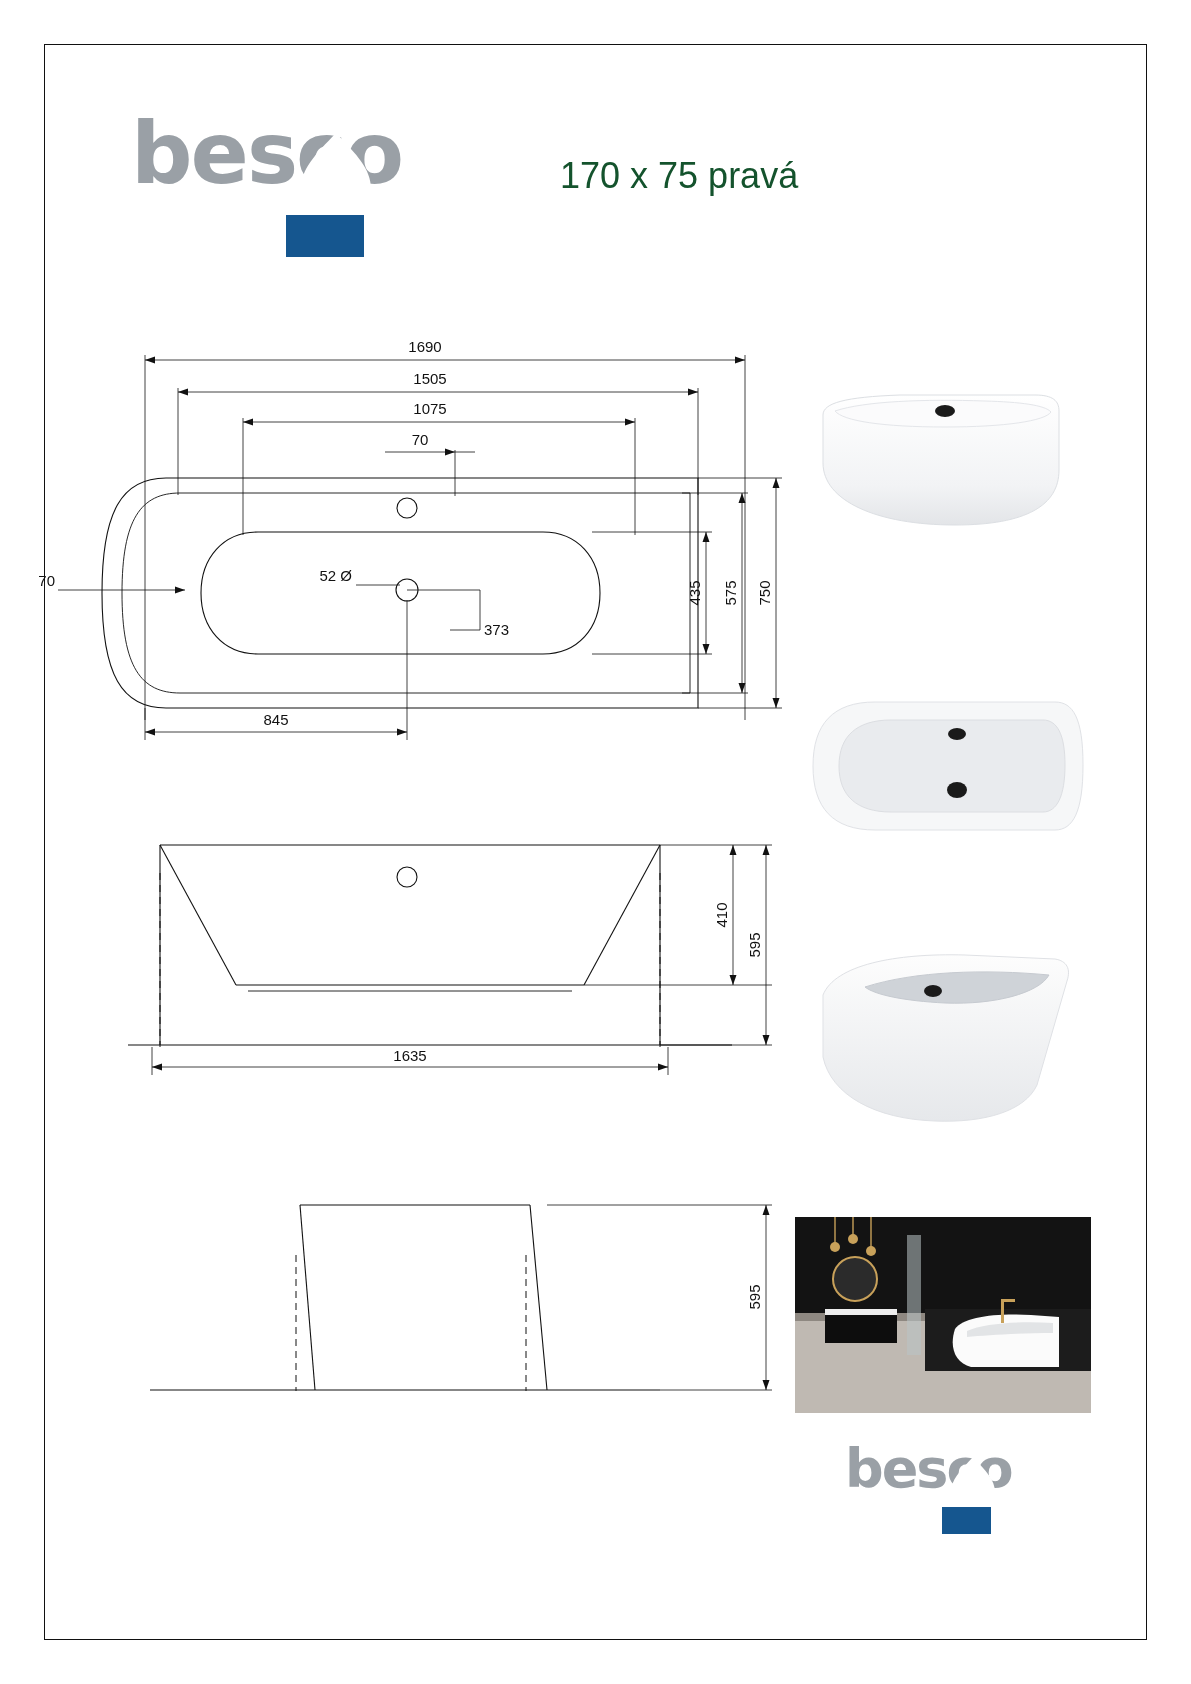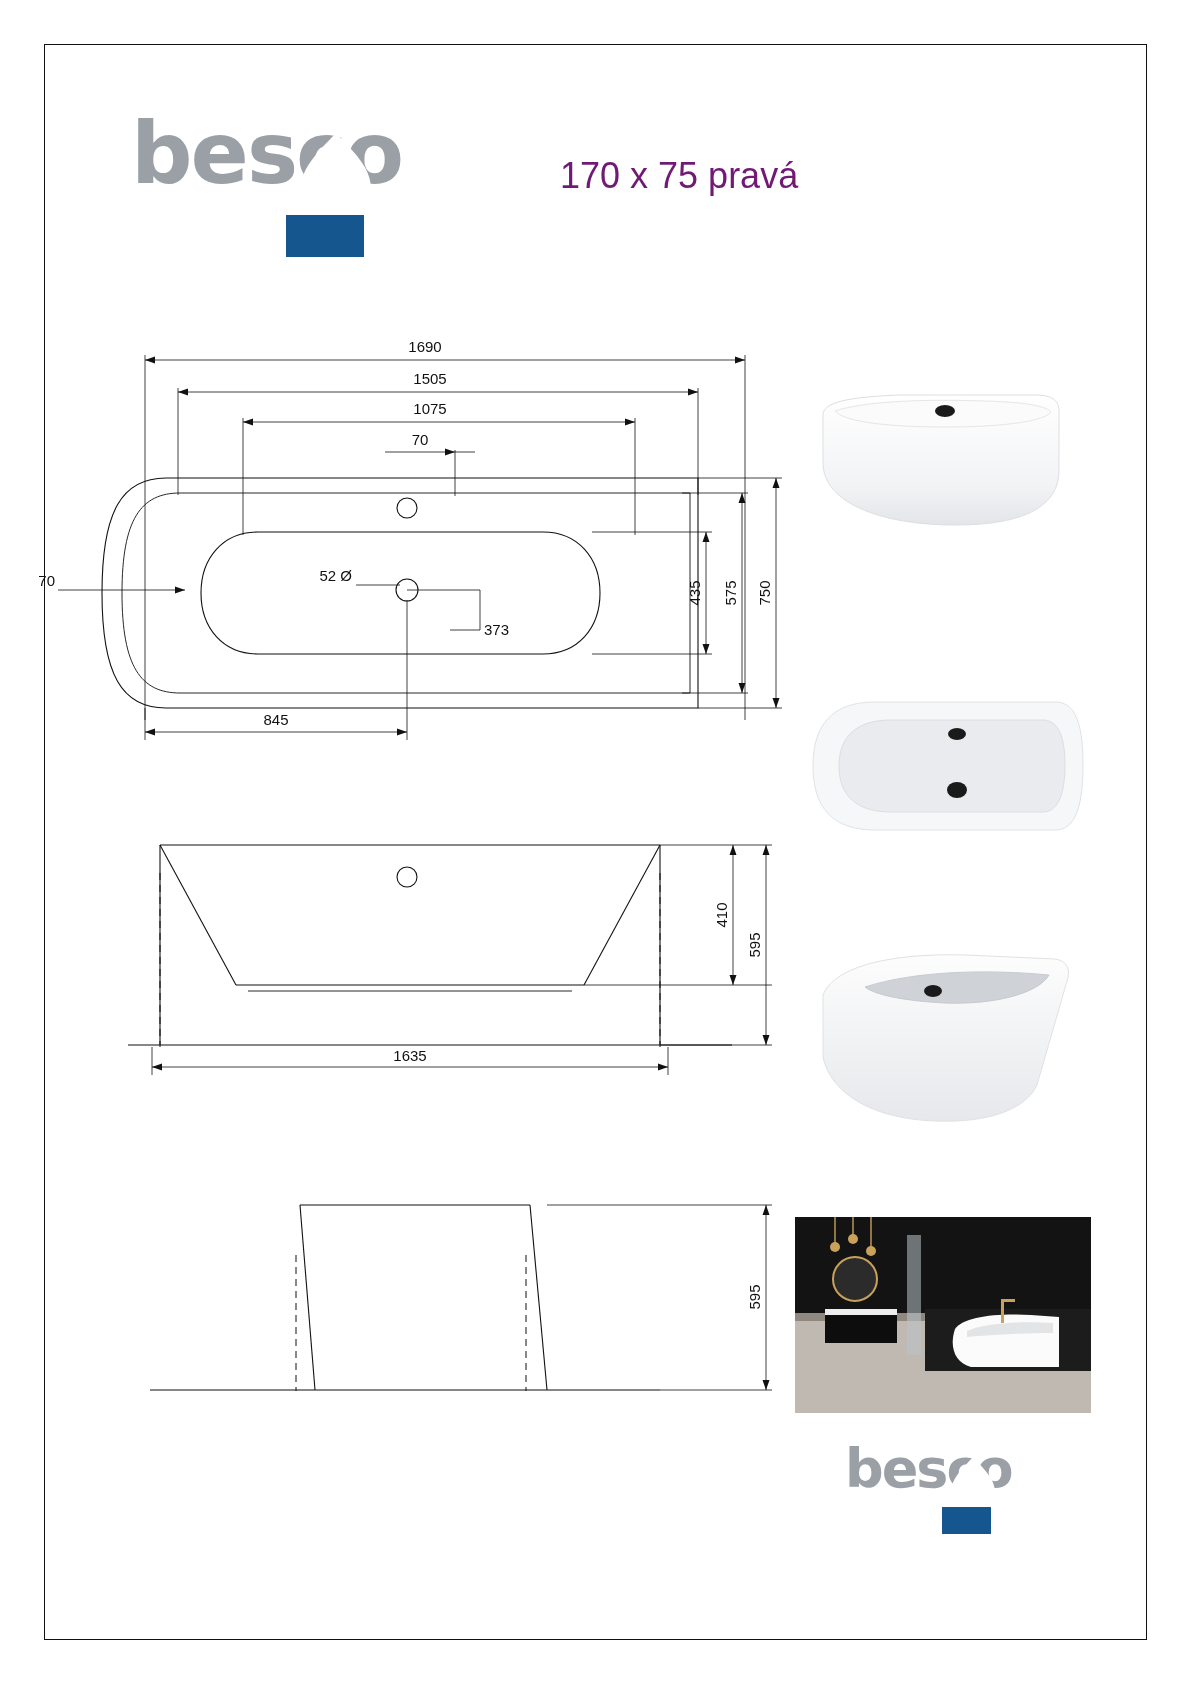--- a/index.html
+++ b/index.html
@@ -3,21 +3,21 @@
 <meta charset="utf-8">
 <style>
   html,body{margin:0;padding:0;background:#ffffff;}
   body{width:1191px;height:1684px;font-family:"Liberation Sans",sans-serif;color:#111;position:relative;overflow:hidden;}
   .sheet{position:absolute;left:44px;top:44px;width:1103px;height:1596px;border:1.5px solid #111;background:#fff;box-sizing:border-box;}
 
   
   .logo{position:absolute;font-family:"DejaVu Sans",sans-serif;letter-spacing:-2px;}
   .logo .txt{font-size:86px;font-weight:700;color:#9aa0a6;line-height:.9;}
 
-  .title{position:absolute;font-size:36px;color:#701a75;font-family:"Liberation Sans",sans-serif;}
+  .title{position:absolute;font-size:36px;color:#14532d;font-family:"Liberation Sans",sans-serif;}
 
   svg{position:absolute;left:0;top:0;overflow:visible;}
   .ln{stroke:#111;stroke-width:1.1;fill:none;}
   .ln-thin{stroke:#111;stroke-width:0.9;fill:none;}
   .dash{stroke:#111;stroke-width:1;fill:none;stroke-dasharray:7 5;}
   .dim{stroke:#111;stroke-width:0.8;fill:none;}
   .dimtxt{font-size:15px;fill:#111;font-family:"Liberation Sans",sans-serif;}
 </style>
 </head>
 <body>

